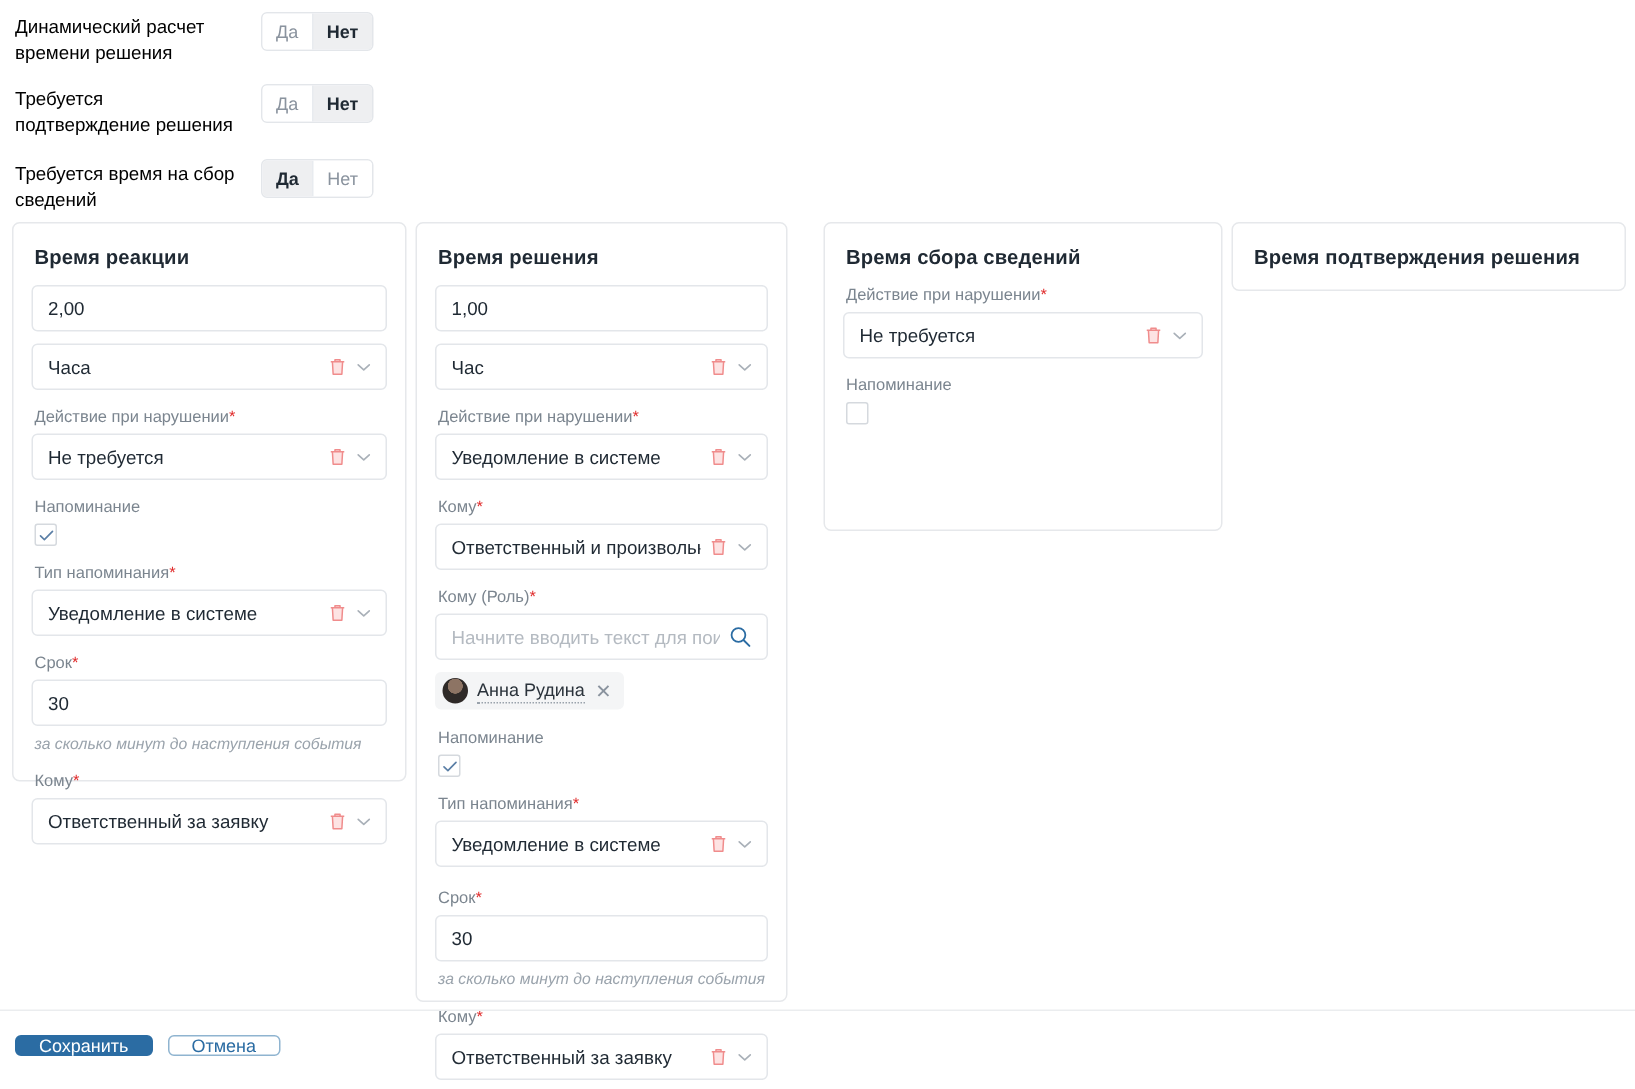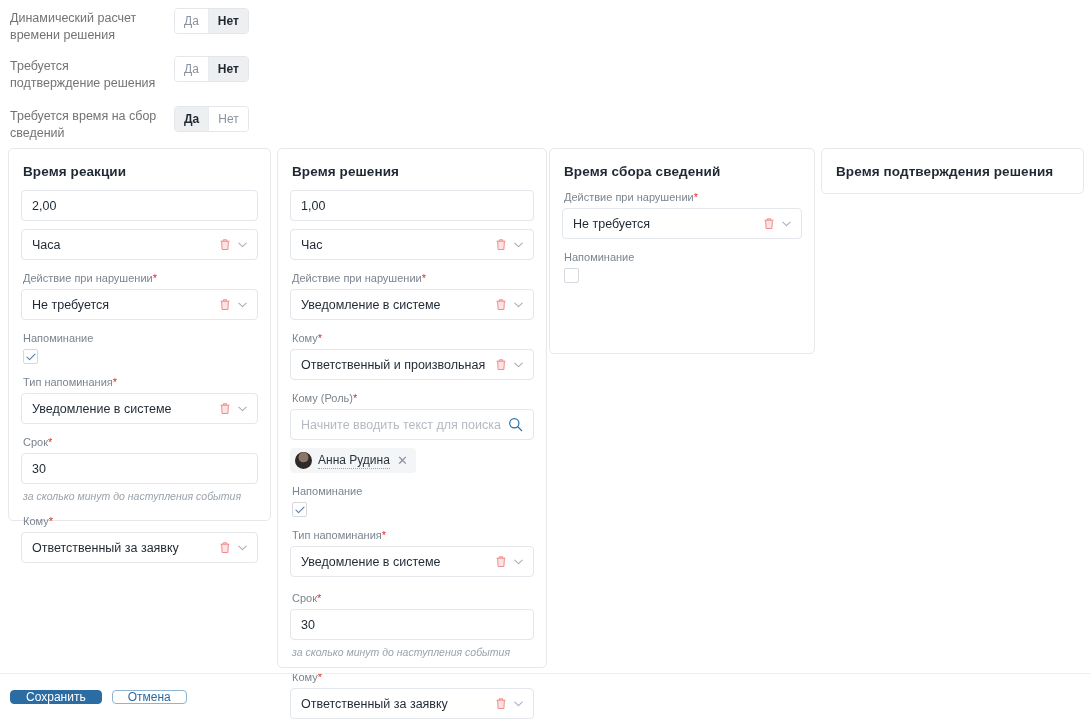--- a/index.html
+++ b/index.html
@@ -17,21 +17,21 @@
   .toggle-rows { position: absolute; left: 0; top: 0; width: 1090px; }
   .toggle-row {
     position: absolute;
     display: flex;
     align-items: flex-start;
   }
   .toggle-row .tr-label {
     width: 150px;
     font-size: 12.5px;
     line-height: 17px;
-    color: #737373;
+    color: #000000;
     padding-top: 2px;
     white-space: pre-line;
   }
   .seg {
     display: inline-flex;
     border: 1px solid #e3e6ea;
     border-radius: 4px;
     overflow: hidden;
     background: #ffffff;
     height: 26px;
@@ -293,21 +293,21 @@
           </span>
           <span>
             <svg class="icon-chev" viewBox="0 0 9 6">
                 <path d="M.8 1.2 4.5 4.6 8.2 1.2" fill="none" stroke="#a9b0b8" stroke-width="1.1" stroke-linecap="round" stroke-linejoin="round"></path>
               </svg>
           </span>
         </span>
       </div>
     </div>
 
-    <div class="card" style="left:277px; width:270px; height:520px;">
+    <div class="card" style="left:277px; width:248px; height:520px;">
       <div class="card-title">Время решения</div>
 
       <div class="input">
         <span class="val">1,00</span>
       </div>
 
       <div class="select">
         <span class="val">Час</span>
         <span class="sel-icons">
           <span>

